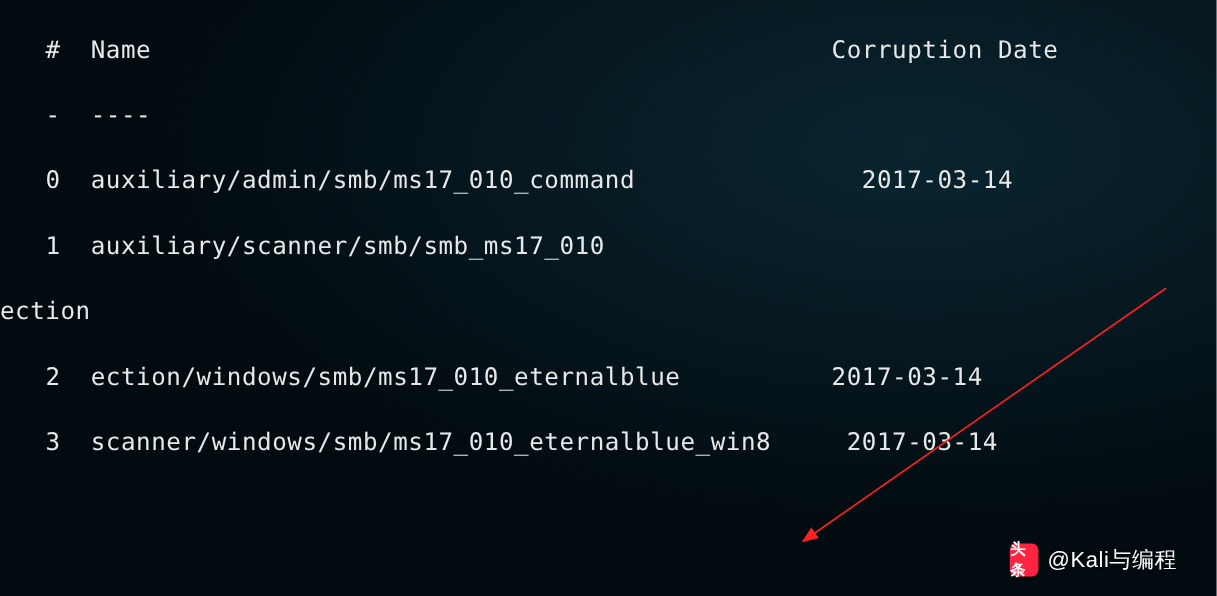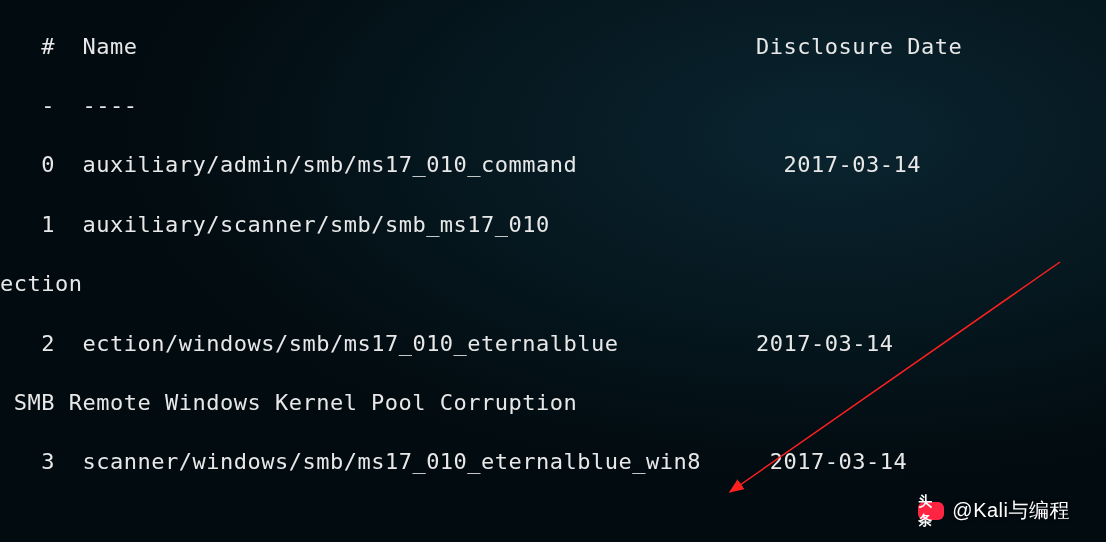--- a/index.html
+++ b/index.html
@@ -32,48 +32,47 @@
       position: absolute;
       bottom: 18px;
       right: 36px;
       display: flex;
       align-items: center;
       gap: 8px;
       color: #ffffff;
     }
     .watermark-logo {
       width: 26px;
-      height: 18px;
+      height: 30px;
       background: #ff2442;
       border-radius: 6px;
       display: flex;
       align-items: center;
       justify-content: center;
       font-size: 14px;
       color: #fff;
       font-family: sans-serif;
       font-weight: bold;
     }
     .watermark-text {
       font-family: sans-serif;
       font-size: 20px;
       text-shadow: 0 0 4px rgba(0,0,0,0.8);
     }
   </style>
 </head>
 <body>
 
 <div class="terminal">
-<div class="line">   <span>#</span>  <span>Name</span>                                             <span>Disclosure Date</span></div>
+<div class="line">   <span>#</span>  <span>Name</span>                                             <span>Corruption Date</span></div>
 <div class="line">   <span>-</span>  <span>----</span></div>
 <div class="line">   <span>0</span>  <span>auxiliary/admin/smb/ms17_010_command</span>               <span>2017-03-14</span></div>
 <div class="line">   <span>1</span>  <span>auxiliary/scanner/smb/smb_ms17_010</span></div>
 <div class="line">ection</div>
 <div class="line">   <span>2</span>  <span>ection/windows/smb/ms17_010_eternalblue</span>          <span>2017-03-14</span></div>
-<div class="line"> SMB Remote Windows Kernel Pool Corruption</div>
 <div class="line">   <span>3</span>  <span>scanner/windows/smb/ms17_010_eternalblue_win8</span>     <span>2017-03-14</span></div>
 
 
 
 
 
 
 
 </div>
 

